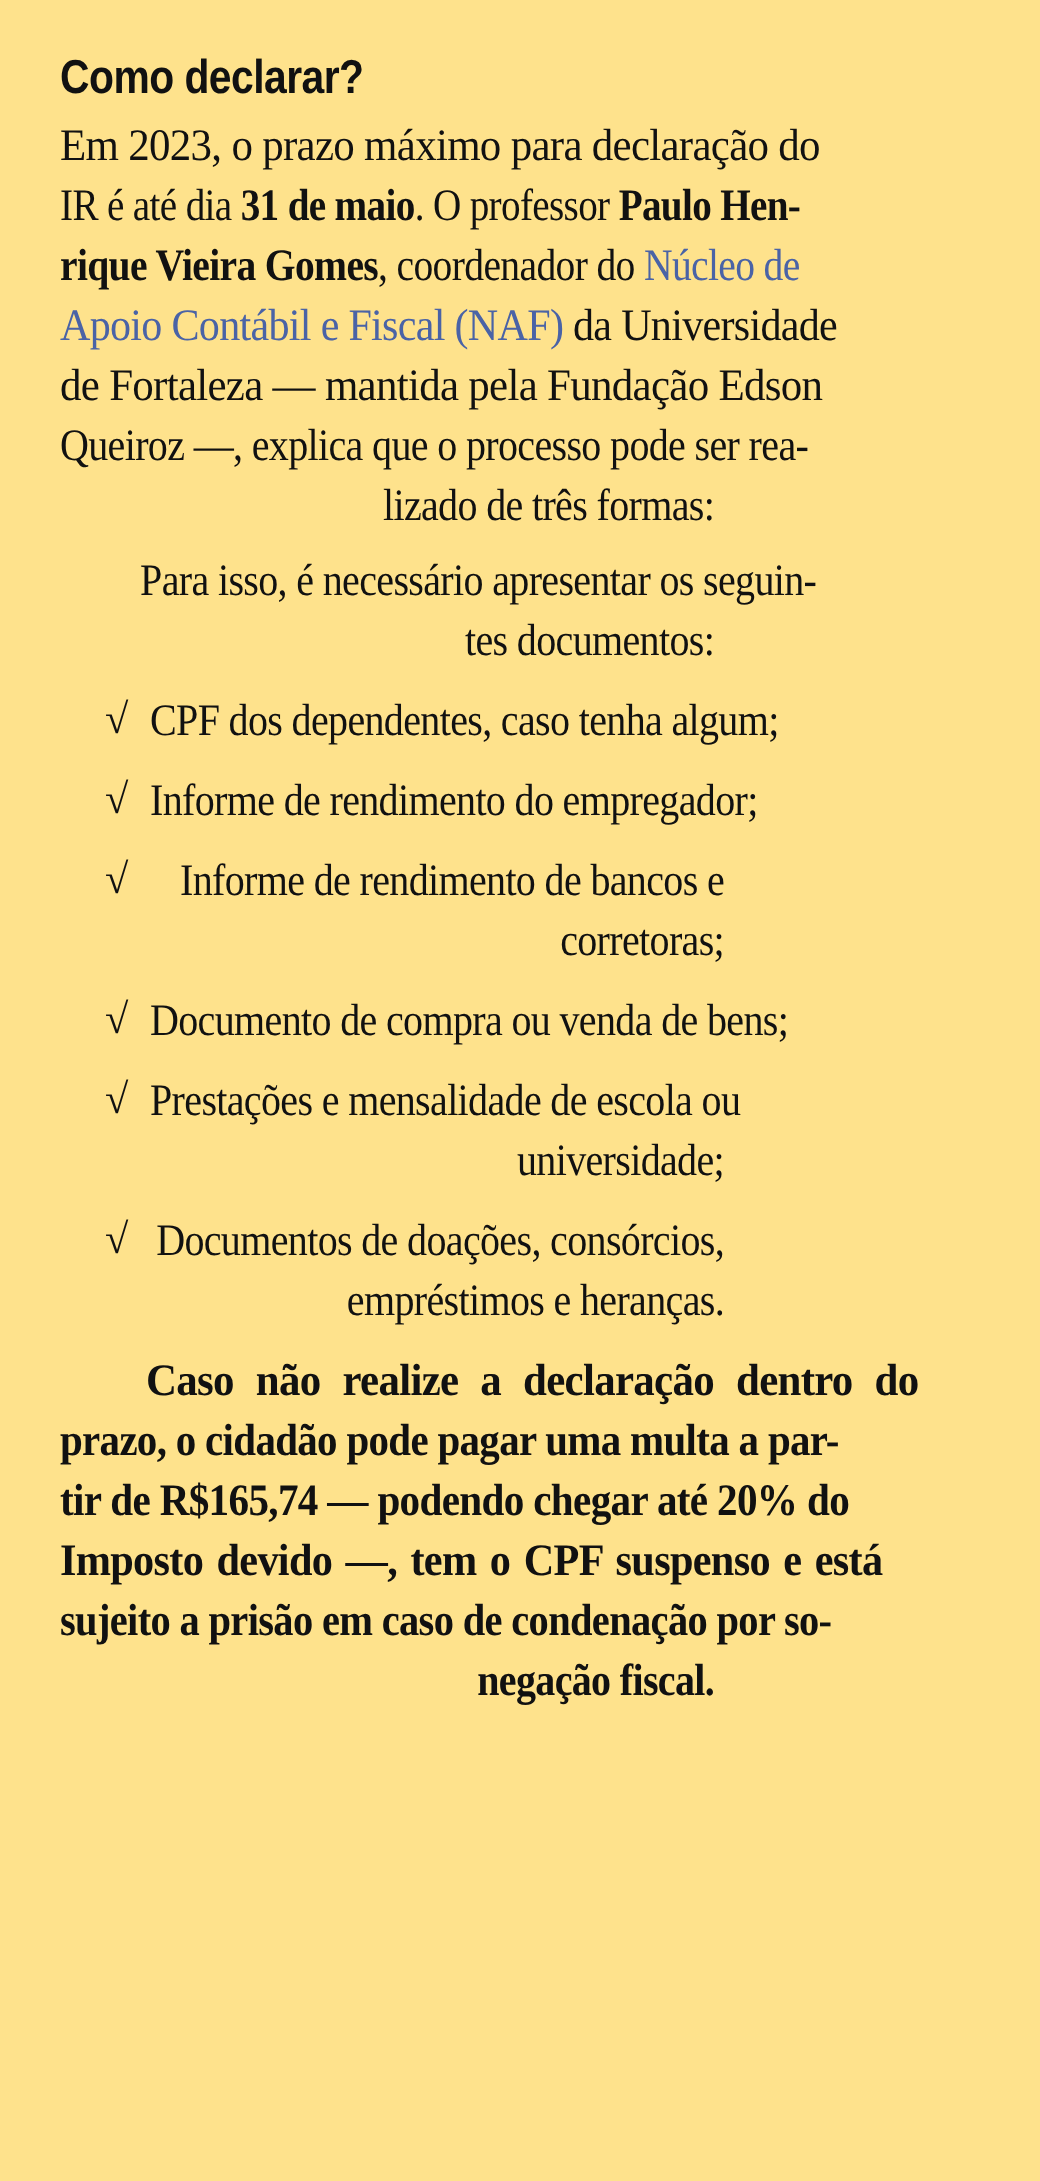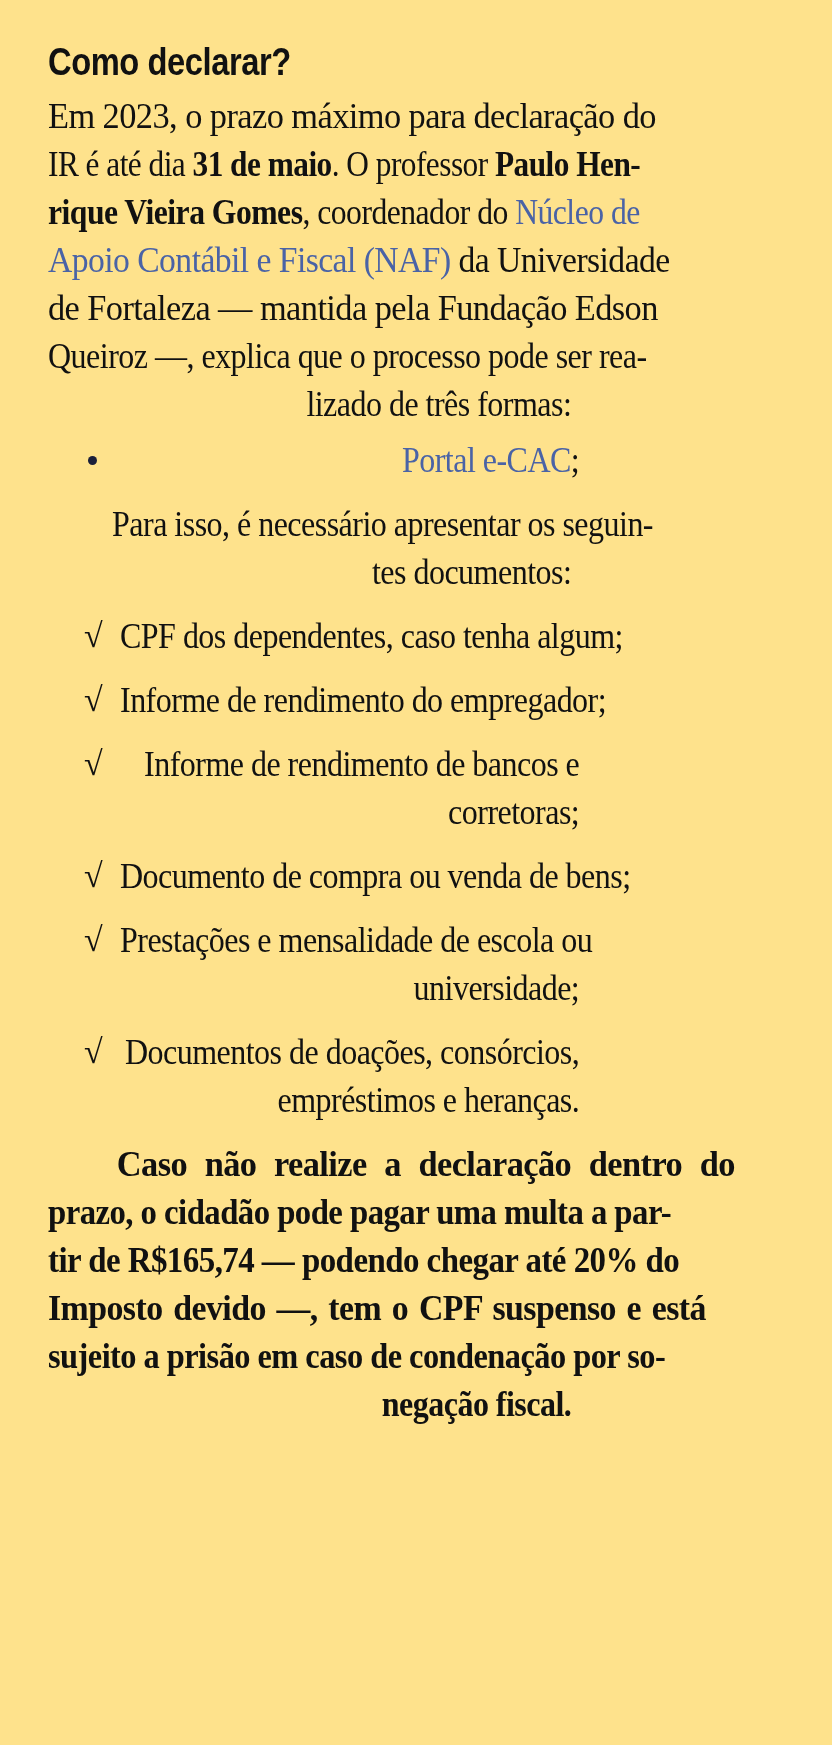--- a/index.html
+++ b/index.html
@@ -110,24 +110,20 @@
     <span class="line" style="transform:scaleX(0.955)"><span>Em 2023, o prazo máximo para declaração do</span></span>
     <span class="line" style="transform:scaleX(0.87)"><span>IR é até dia </span><span class="bold">31 de maio</span><span>. O professor </span><span class="bold">Paulo Hen-</span></span>
     <span class="line" style="transform:scaleX(0.88)"><span class="bold">rique Vieira Gomes</span><span>, coordenador do </span><span class="link">Núcleo de</span></span>
     <span class="line" style="transform:scaleX(0.935)"><span class="link">Apoio Contábil e Fiscal (NAF)</span><span> da Universidade</span></span>
     <span class="line" style="transform:scaleX(0.955)"><span>de Fortaleza — mantida pela Fundação Edson</span></span>
     <span class="line" style="transform:scaleX(0.89)"><span>Queiroz —, explica que o processo pode ser rea-</span></span>
     <span class="line" style="transform:scaleX(0.89)"><span>lizado de três formas:</span></span>
   </div>
 
   <ul class="bullets text">
-    <li class="bullet-item">
-      <span class="bullet-dot"></span>
-      <span class="line" style="transform:scaleX(0.89)"><span class="link">Portal e-CAC</span><span>;</span></span>
-    </li>
   </ul>
 
   <div class="text para indent-para">
     <span class="line" style="padding-left:72px; transform:scaleX(0.89)"><span>Para isso, é necessário apresentar os seguin-</span></span>
     <span class="line" style="transform:scaleX(0.89)"><span>tes documentos:</span></span>
   </div>
 
   <ul class="checks text">
     <li class="check-item">
       <span class="check-mark">√</span>

